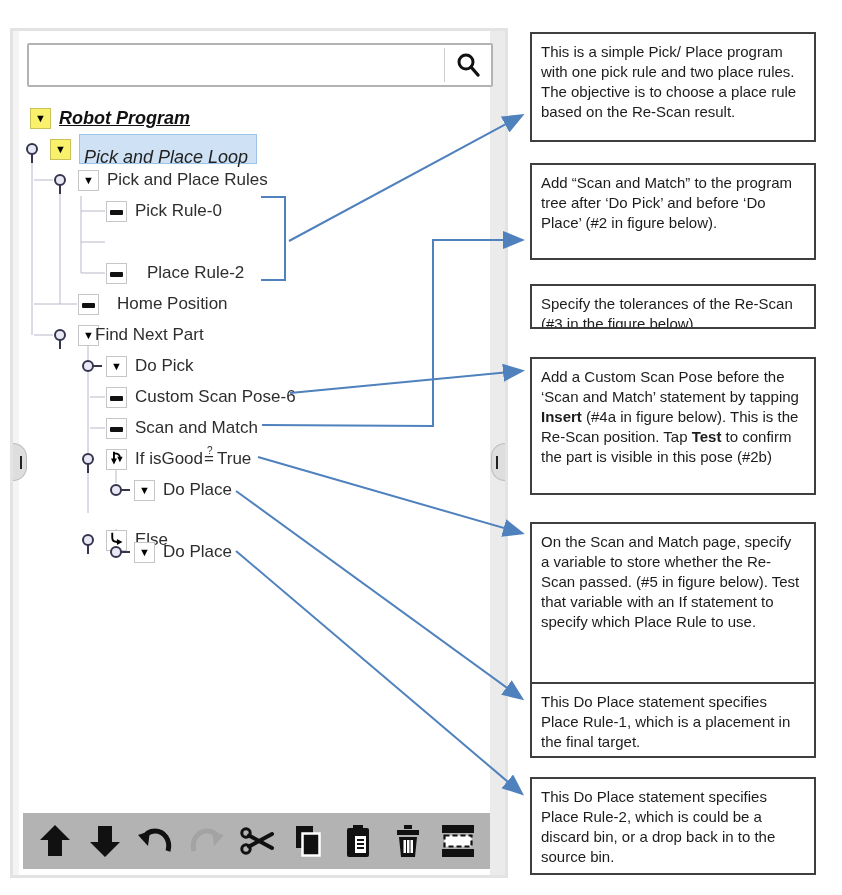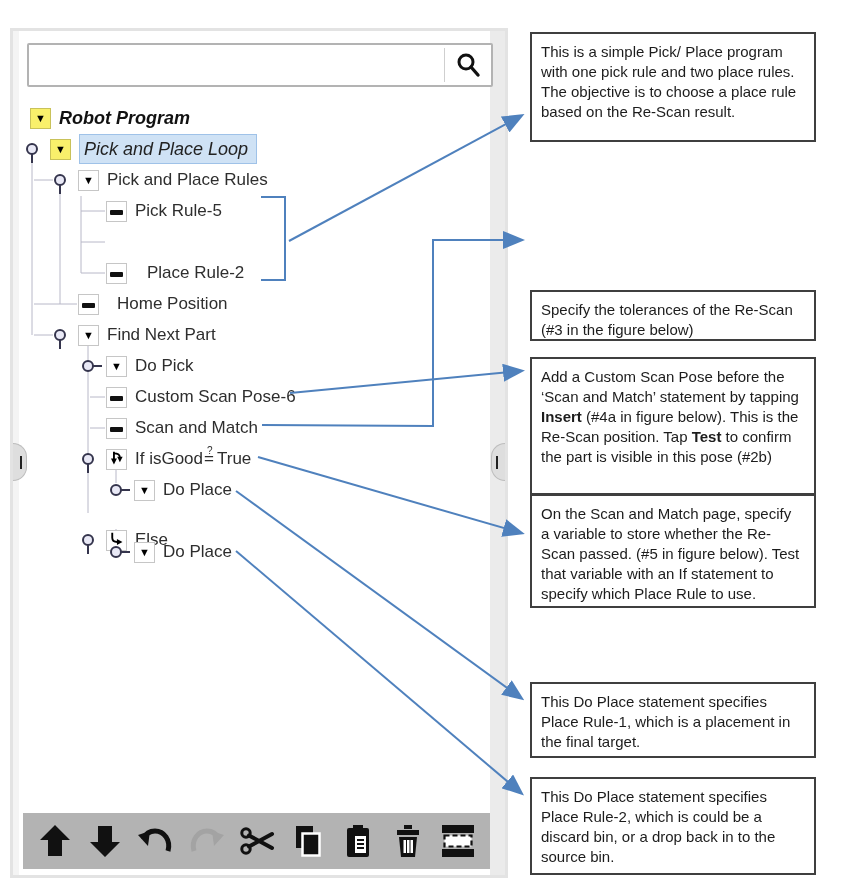--- a/index.html
+++ b/index.html
@@ -26,23 +26,23 @@
     background:#fff; border:2px solid #b3b3b3; border-radius:2px; display:flex; }
   .searchbox input { flex:1; border:none; outline:none; font-size:17px; padding:0 8px;
     font-family:"Liberation Sans", sans-serif; background:transparent; }
   .search-sep { width:1px; height:34px; margin-top:3px; background:#cfcfcf; }
   .search-icon-wrap { width:46px; display:flex; align-items:center; justify-content:center; }
 
   
   .row { position:absolute; left:0; width:470px; height:30px; }
   .row .label { position:absolute; top:0; height:30px; line-height:30px;
     font-size:17px; color:#2e2e2e; white-space:nowrap; }
-  .label.bold { font-weight:bold; font-style:italic; font-size:18px; color:#111; }
+  .label.bold { font-weight:bold; font-style:italic; font-size:18px; color:#111;text-decoration:underline; }
   .label.ital { font-style:italic; font-size:18px; color:#222; }
-  .label.hl { background:#cfe2f5; border:1px solid #9fc2e8; padding:0 8px 0 4px; line-height:28px; }
+  .label.hl { background:#cfe2f5; border:1px solid #9fc2e8; padding:8px 8px 0 4px; line-height:28px; }
 
   .nodebox { position:absolute; top:5px; width:21px; height:21px; background:#fff;
     border:1px solid #c6c6c6; text-align:center; }
   .nodebox.tri { font-size:11px; line-height:19px; color:#000; }
   .nodebox.yellow { background:#f9f06b; border:1px solid #c9c25a; }
   .nodebox.minus::before { content:""; position:absolute; left:3px; top:8px;
     width:13px; height:5px; background:#111; border-radius:1px; }
 
   .dot { position:absolute; top:9px; width:12px; height:12px; border-radius:50%;
     border:2px solid #35354d; background:#e9e9f6; }
@@ -112,38 +112,38 @@
     </div>
 
     <div class="row" style="top:134px">
       <span class="dot down" style="left:41px"></span>
       <span class="nodebox tri" style="left:65px">▼</span>
       <span class="label" style="left:94px">Pick and Place Rules</span>
     </div>
 
     <div class="row" style="top:165px">
       <span class="nodebox minus" style="left:93px"></span>
-      <span class="label" style="left:122px">Pick Rule-5</span>
+      <span class="label" style="left:122px">Pick Rule-0</span>
     </div>
 
 
     <div class="row" style="top:227px">
       <span class="nodebox minus" style="left:93px"></span>
       <span class="label" style="left:134px">Place Rule-2</span>
     </div>
 
     <div class="row" style="top:258px">
       <span class="nodebox minus" style="left:65px"></span>
       <span class="label" style="left:104px">Home Position</span>
     </div>
 
     <div class="row" style="top:289px">
       <span class="dot down" style="left:41px"></span>
       <span class="nodebox tri" style="left:65px">▼</span>
-      <span class="label" style="left:94px">Find Next Part</span>
+      <span class="label" style="left:82px">Find Next Part</span>
     </div>
 
     <div class="row" style="top:320px">
       <span class="dot right" style="left:69px"></span>
       <span class="nodebox tri" style="left:93px">▼</span>
       <span class="label" style="left:122px">Do Pick</span>
     </div>
 
     <div class="row" style="top:351px">
       <span class="nodebox minus" style="left:93px"></span>
@@ -261,27 +261,30 @@
           <rect x="3" y="26" width="32" height="8" fill="#111"></rect>
           <rect x="5.5" y="12.5" width="27" height="11" fill="#fff" stroke="#111" stroke-width="2.2" stroke-dasharray="5,3"></rect>
         </svg>
       </div>
     </div>
   </div>
 
   <div class="callout" style="top:32px;  height:110px">
     <span>This is a simple Pick/ Place program with one pick rule and two place rules. The objective is to choose a place rule based on the Re-Scan result.</span>
   </div>
-  <div class="callout" style="top:290px; height:51px">
+  <div class="callout" style="top:163px; height:97px">
+    <span>Add “Scan and Match” to the program tree after ‘Do Pick’ and before ‘Do Place’ (#2 in figure below).</span>
+  </div>
+  <div class="callout" style="top:284px; height:45px">
     <span>Specify the tolerances of the Re-Scan (#3 in the figure below)</span>
   </div>
   <div class="callout" style="top:357px; height:138px">
     <span>Add a Custom Scan Pose before the ‘Scan and Match’ statement by tapping </span><b>Insert</b><span> (#4a in figure below).  This is the Re-Scan position.  Tap </span><b>Test</b><span> to confirm the part is visible in this pose (#2b)</span>
   </div>
-  <div class="callout" style="top:494px; height:114px">
+  <div class="callout" style="top:522px; height:162px">
     <span>On the Scan and Match page, specify a variable to store whether the Re-Scan passed. (#5 in figure below). Test that variable with an If statement to specify which Place Rule to use.</span>
   </div>
   <div class="callout" style="top:682px; height:76px">
     <span>This Do Place statement specifies Place Rule-1, which is a placement in the final target.</span>
   </div>
   <div class="callout" style="top:777px; height:98px">
     <span>This Do Place statement specifies Place Rule-2, which is could be a discard bin, or a drop back in to the source bin.</span>
   </div>
 
   <svg class="arrows" width="842" height="895">

